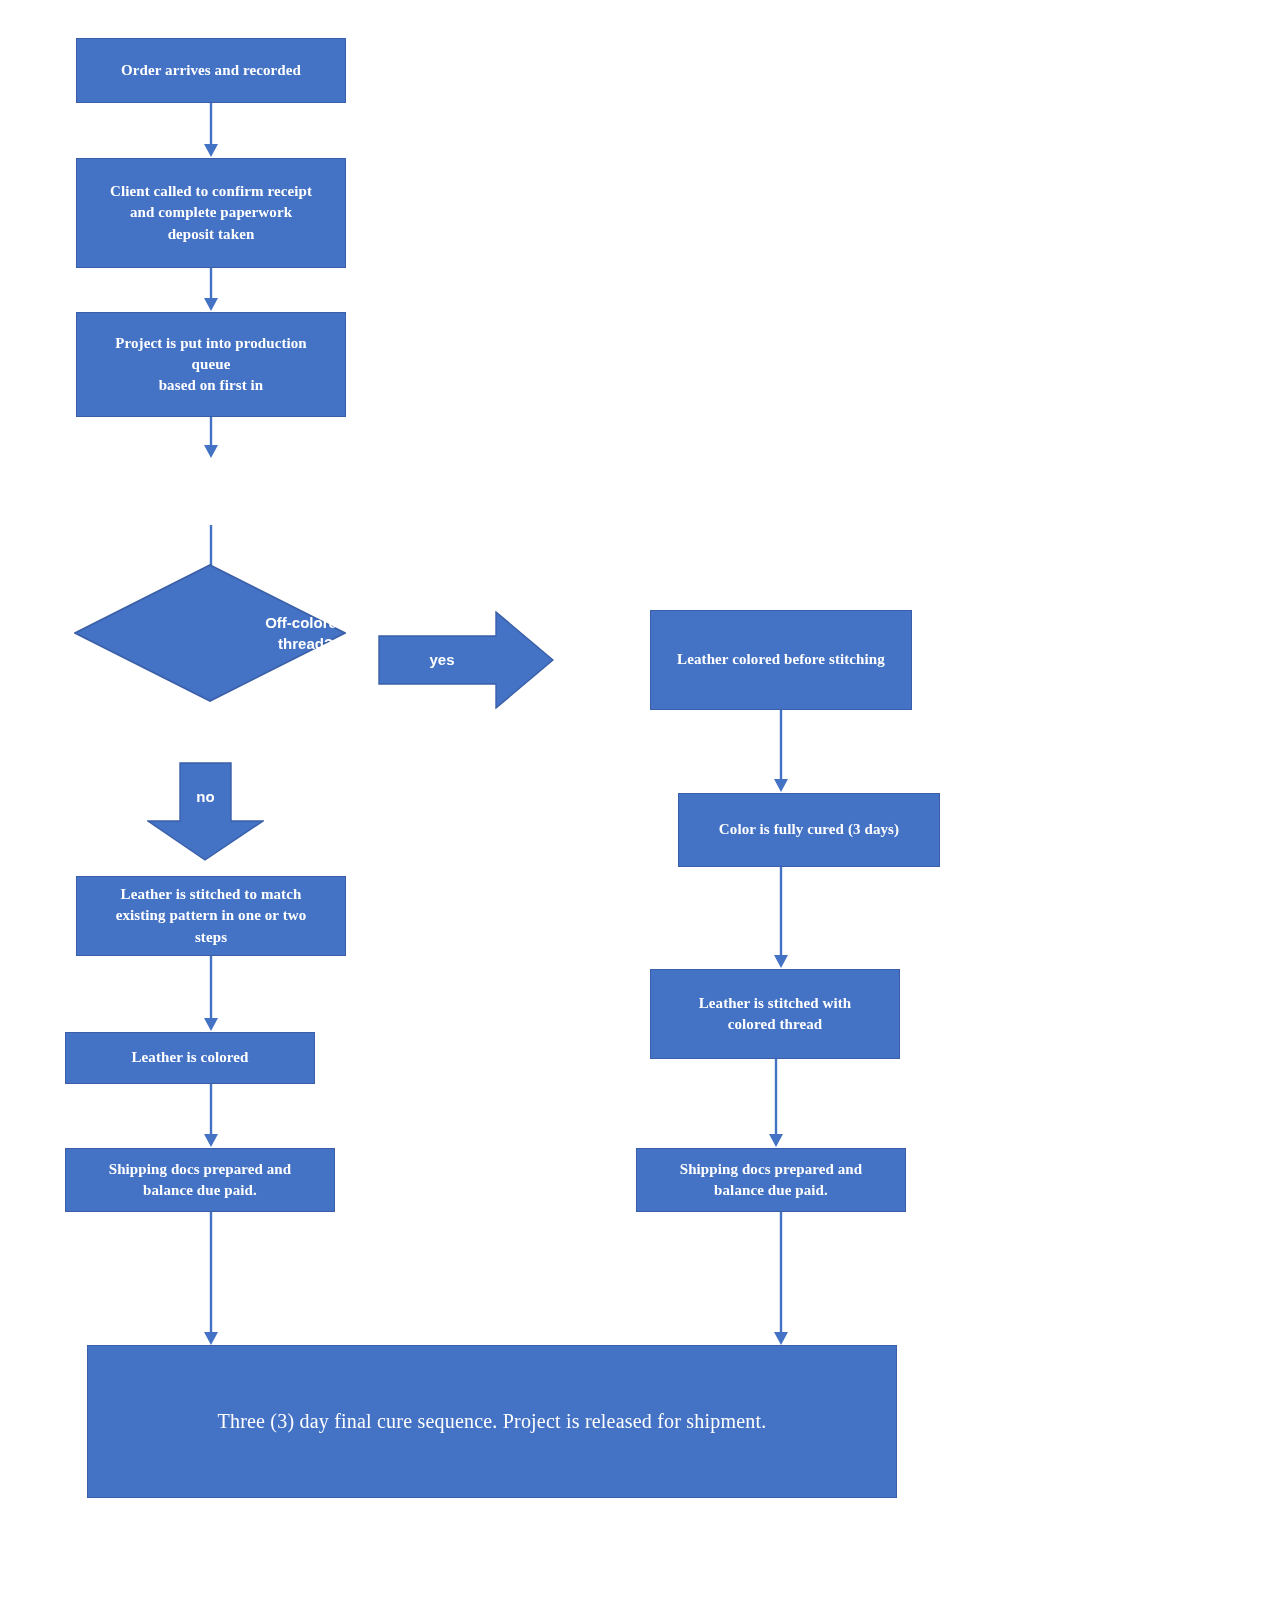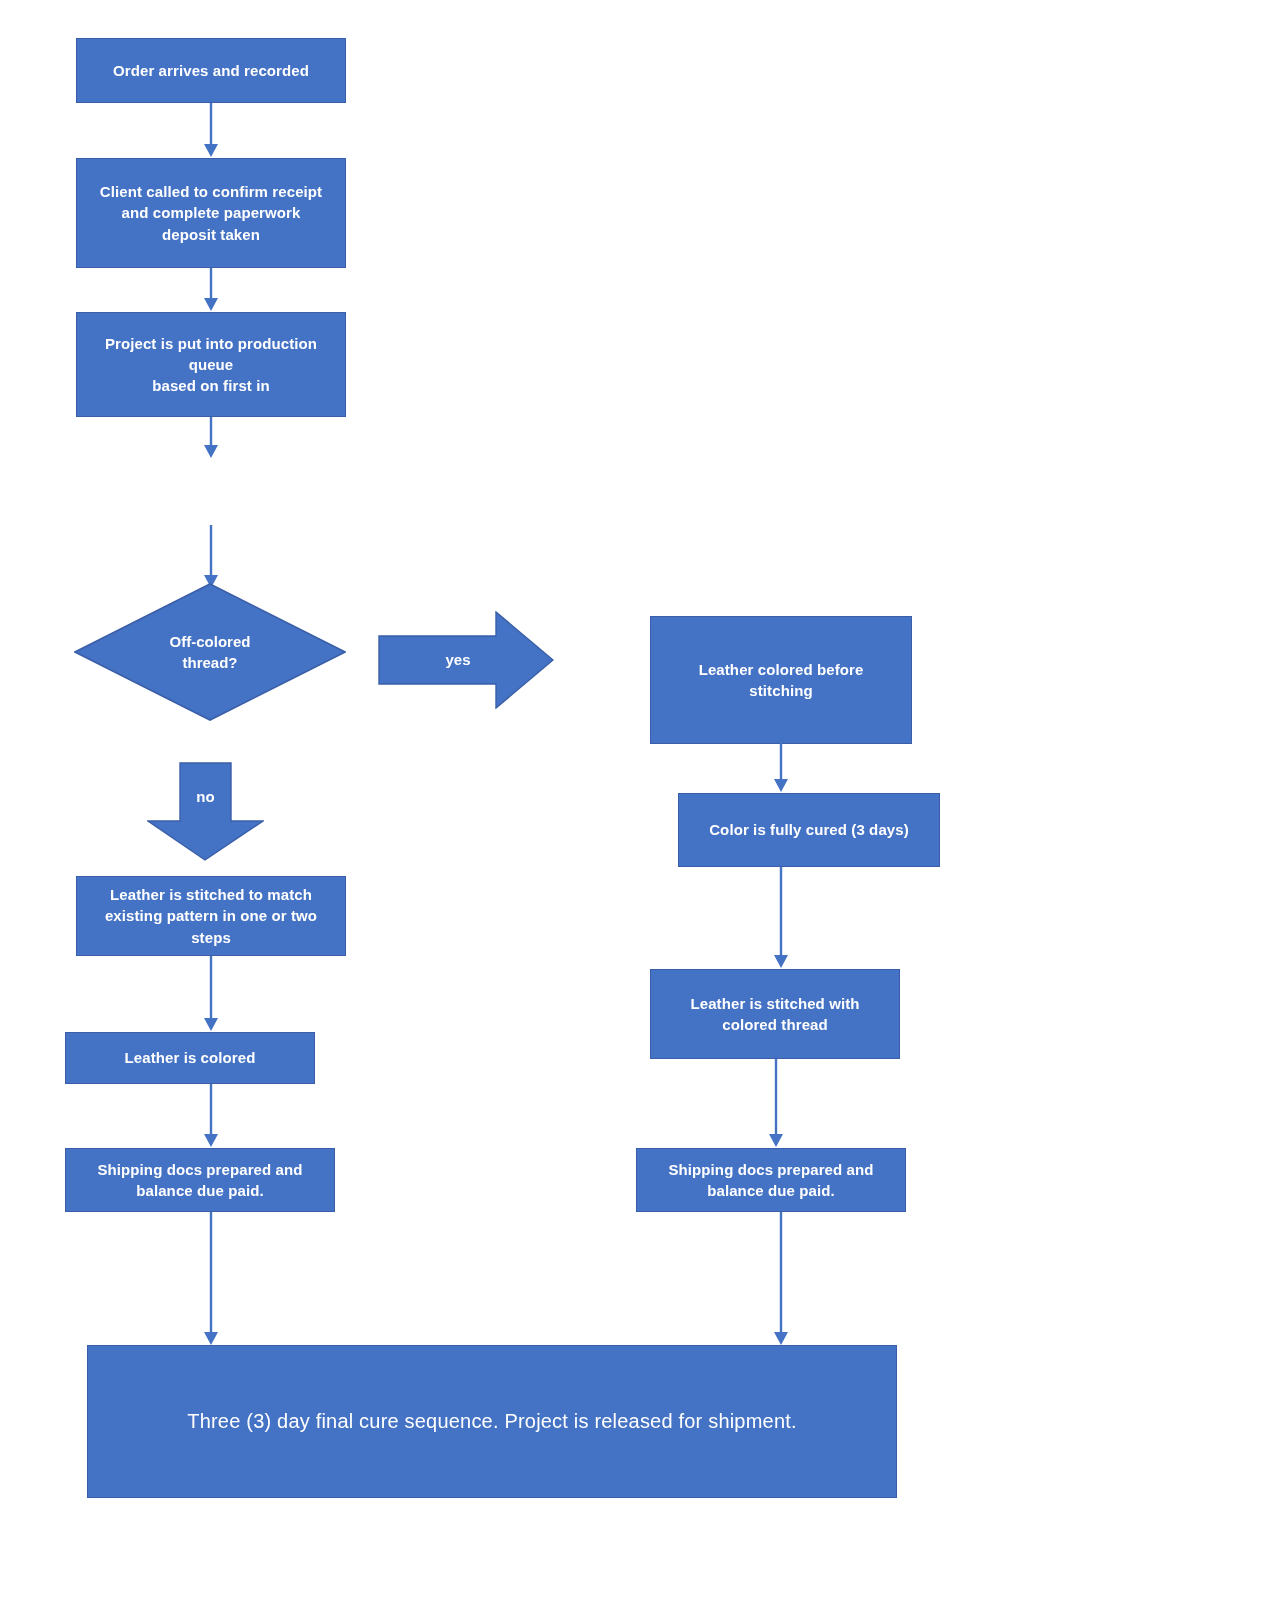--- a/index.html
+++ b/index.html
@@ -24,20 +24,21 @@
     display: flex;
     align-items: center;
     justify-content: center;
     text-align: center;
     font-size: 15px;
     font-weight: 600;
     line-height: 1.42;
     letter-spacing: 0.1px;
     padding: 2px 16px;
     white-space: pre-line;
+    font-family: Liberation Serif, serif;
   }
   .node.final {
     font-size: 20px;
     font-weight: 500;
     letter-spacing: 0.2px;
   }
   .connector {
     position: absolute;
   }
   .connector svg { display: block; overflow: visible; }
@@ -108,33 +109,33 @@
   </div>
 
 
   <div class="connector" style="left:196px; top:525px; width:30px; height:64px;">
     <svg width="30" height="64" viewBox="0 0 30 64">
       <line x1="15" y1="0" x2="15" y2="53" stroke="#4472C4" stroke-width="2.4"></line>
       <polygon points="15,63 8,50 22,50" fill="#4472C4"></polygon>
     </svg>
   </div>
 
-  <div class="diamond" style="left:74px; top:583px; width:272px; height:138px;">
+  <div class="diamond" style="left:74px; top:564px; width:272px; height:138px;justify-content:flex-end;">
     <svg viewBox="0 0 272 138" preserveAspectRatio="none">
       <polygon points="136,1 271,69 136,137 1,69" fill="#4472C4" stroke="#3A5FA8" stroke-width="1.6"></polygon>
     </svg>
     <div class="dlabel">Off-colored
 thread?</div>
   </div>
 
   <div class="blockarrow" style="left:378px; top:611px; width:176px; height:98px;">
     <svg viewBox="0 0 176 98" preserveAspectRatio="none">
       <polygon points="1,25 118,25 118,1 175,49 118,97 118,73 1,73" fill="#4472C4" stroke="#3A5FA8" stroke-width="1.4"></polygon>
     </svg>
-    <div class="balabel" style="left:16px; top:40px; width:128px;">yes</div>
+    <div class="balabel" style="left:0; top:40px; width:128px;">yes</div>
   </div>
 
   <div class="blockarrow" style="left:147px; top:762px; width:117px; height:99px;">
     <svg viewBox="0 0 117 99" preserveAspectRatio="none">
       <polygon points="33,1 84,1 84,59 116,59 58,98 1,59 33,59" fill="#4472C4" stroke="#3A5FA8" stroke-width="1.4"></polygon>
     </svg>
     <div class="balabel" style="left:0; top:26px; width:117px;">no</div>
   </div>
 
   <div class="node" style="left:76px; top:876px; width:270px; height:80px;">Leather is stitched to match
@@ -160,21 +161,21 @@
   <div class="node" style="left:65px; top:1148px; width:270px; height:64px;">Shipping docs prepared and
 balance due paid.</div>
 
   <div class="connector" style="left:196px; top:1212px; width:30px; height:134px;">
     <svg width="30" height="134" viewBox="0 0 30 134">
       <line x1="15" y1="0" x2="15" y2="123" stroke="#4472C4" stroke-width="2.4"></line>
       <polygon points="15,133 8,120 22,120" fill="#4472C4"></polygon>
     </svg>
   </div>
 
-  <div class="node" style="left:650px; top:610px; width:262px; height:128px;margin-top:6px;">Leather colored before stitching</div>
+  <div class="node" style="left:650px; top:610px; width:262px; height:100px;">Leather colored before stitching</div>
 
   <div class="connector" style="left:766px; top:710px; width:30px; height:83px;">
     <svg width="30" height="83" viewBox="0 0 30 83">
       <line x1="15" y1="0" x2="15" y2="72" stroke="#4472C4" stroke-width="2.4"></line>
       <polygon points="15,82 8,69 22,69" fill="#4472C4"></polygon>
     </svg>
   </div>
 
   <div class="node" style="left:650px; top:793px; width:262px; height:74px;margin-left:28px;">Color is fully cured (3 days)</div>
 

